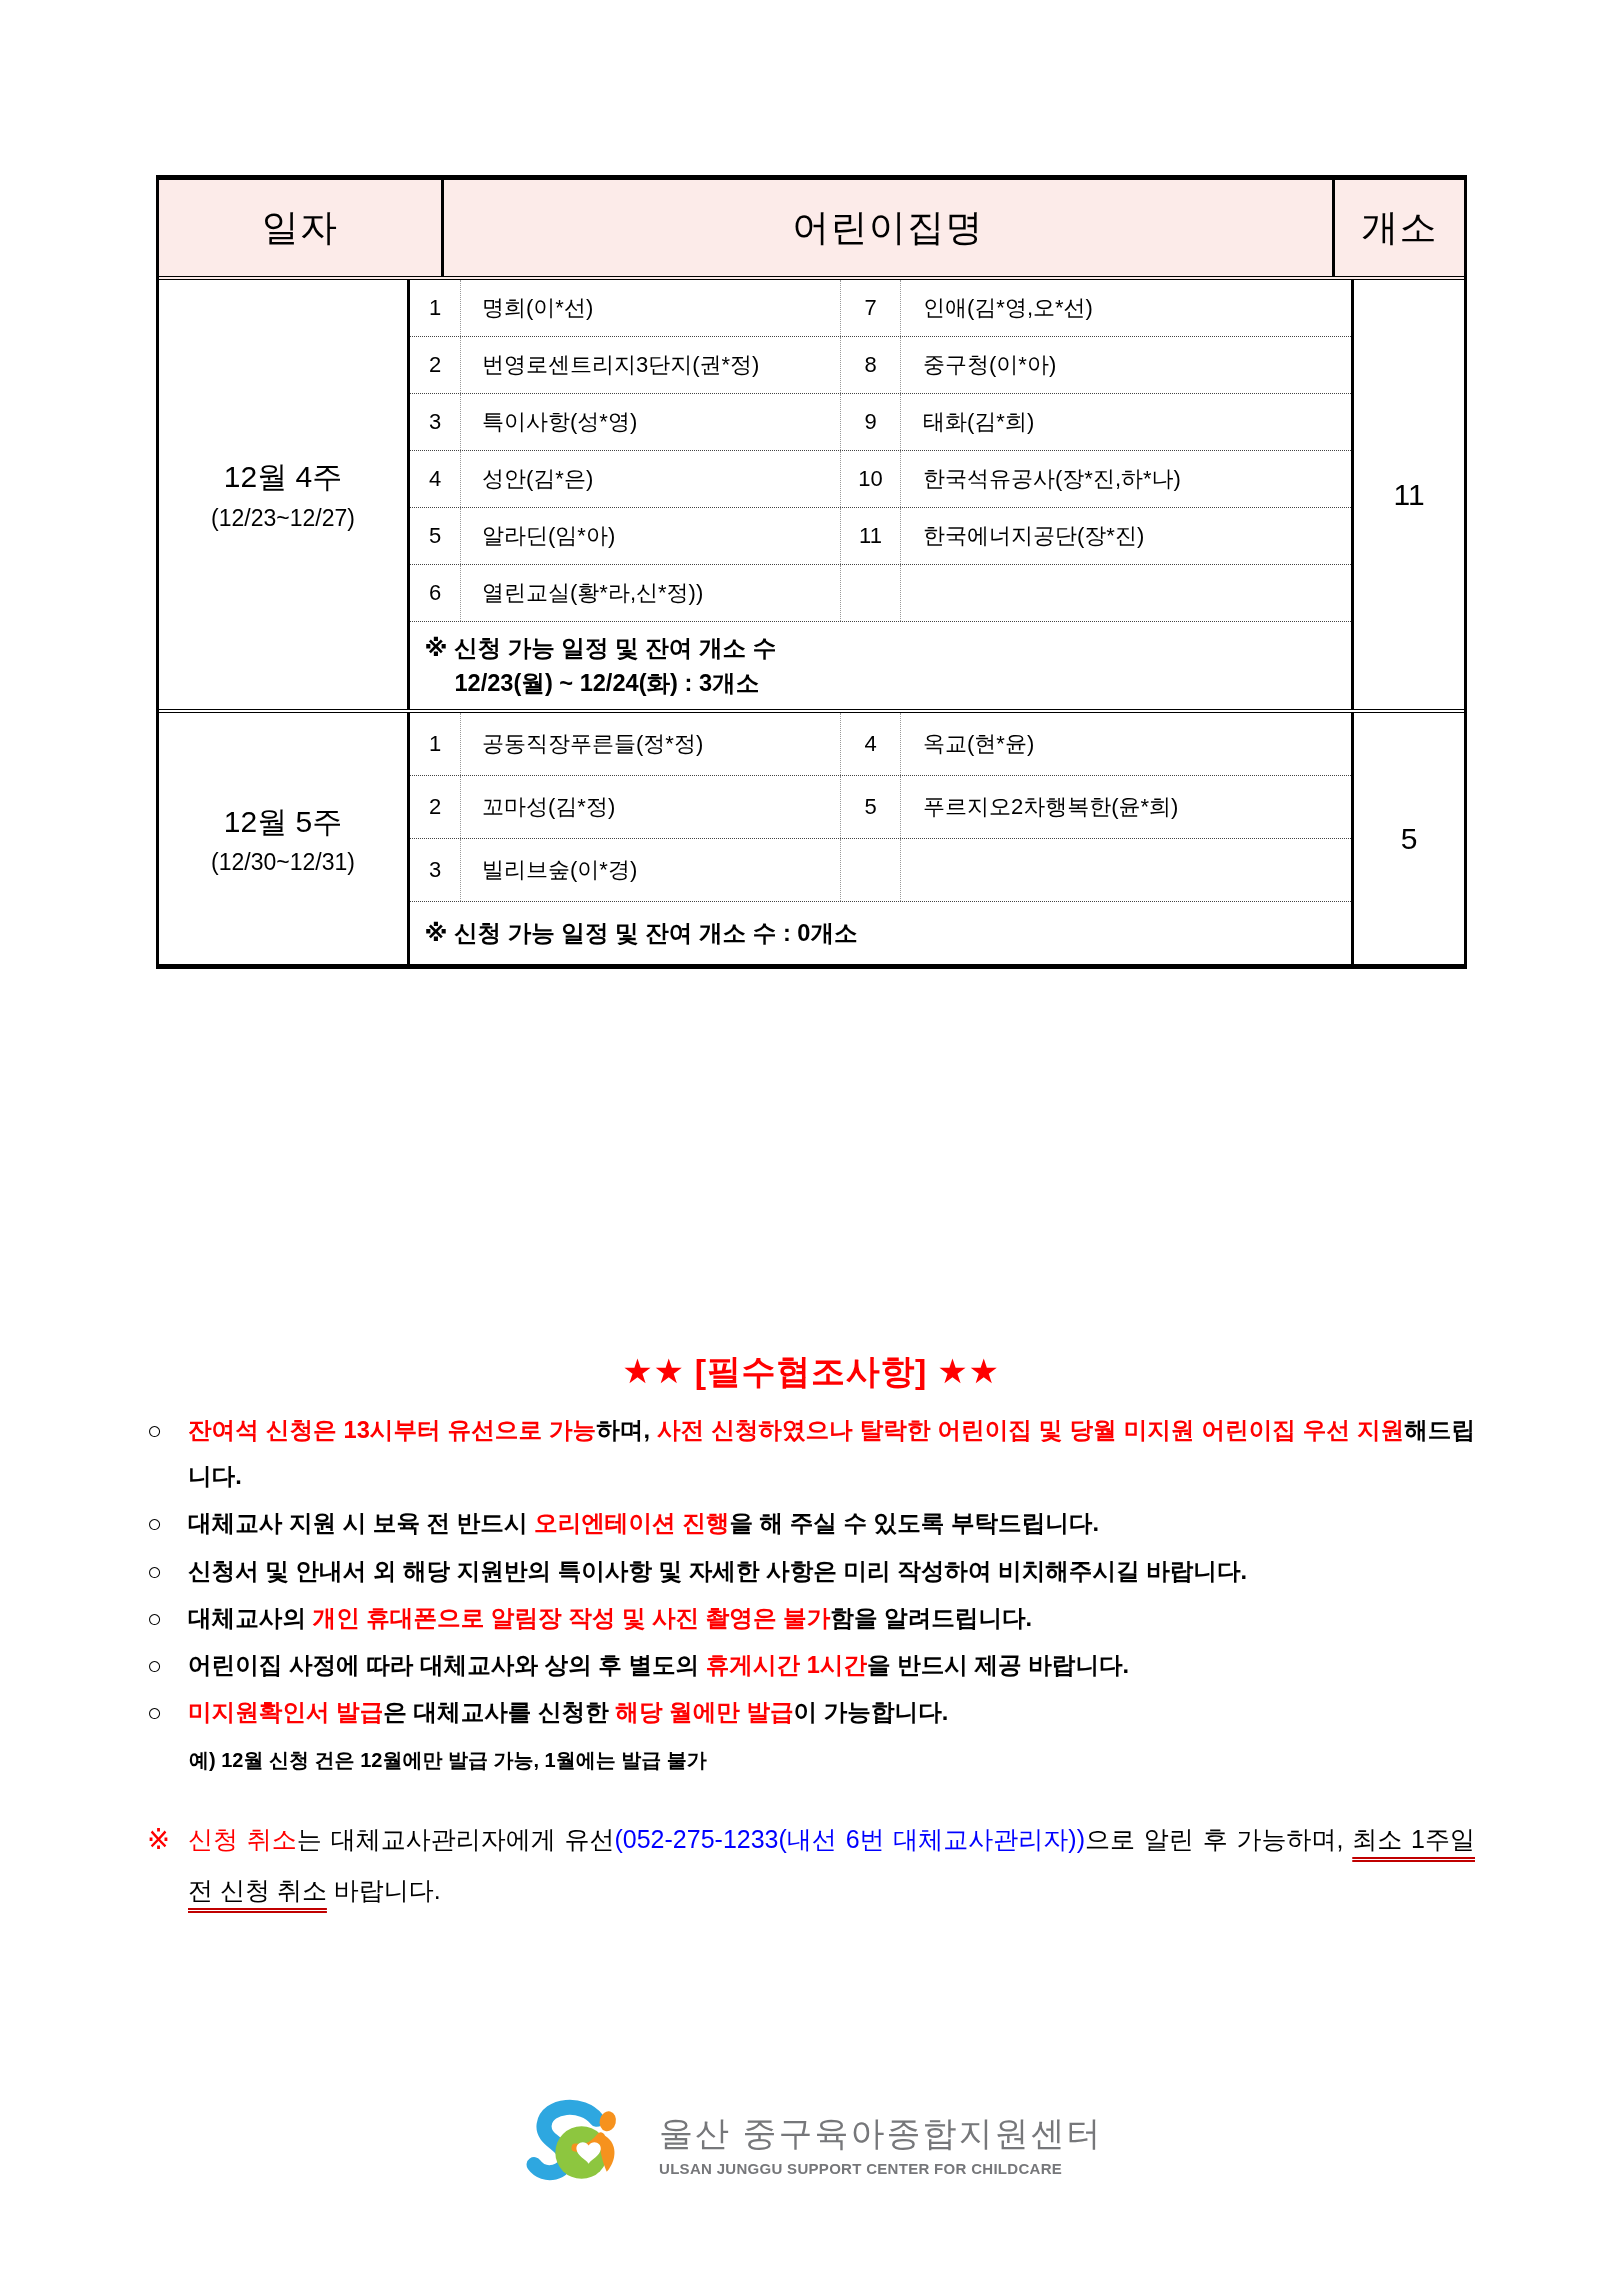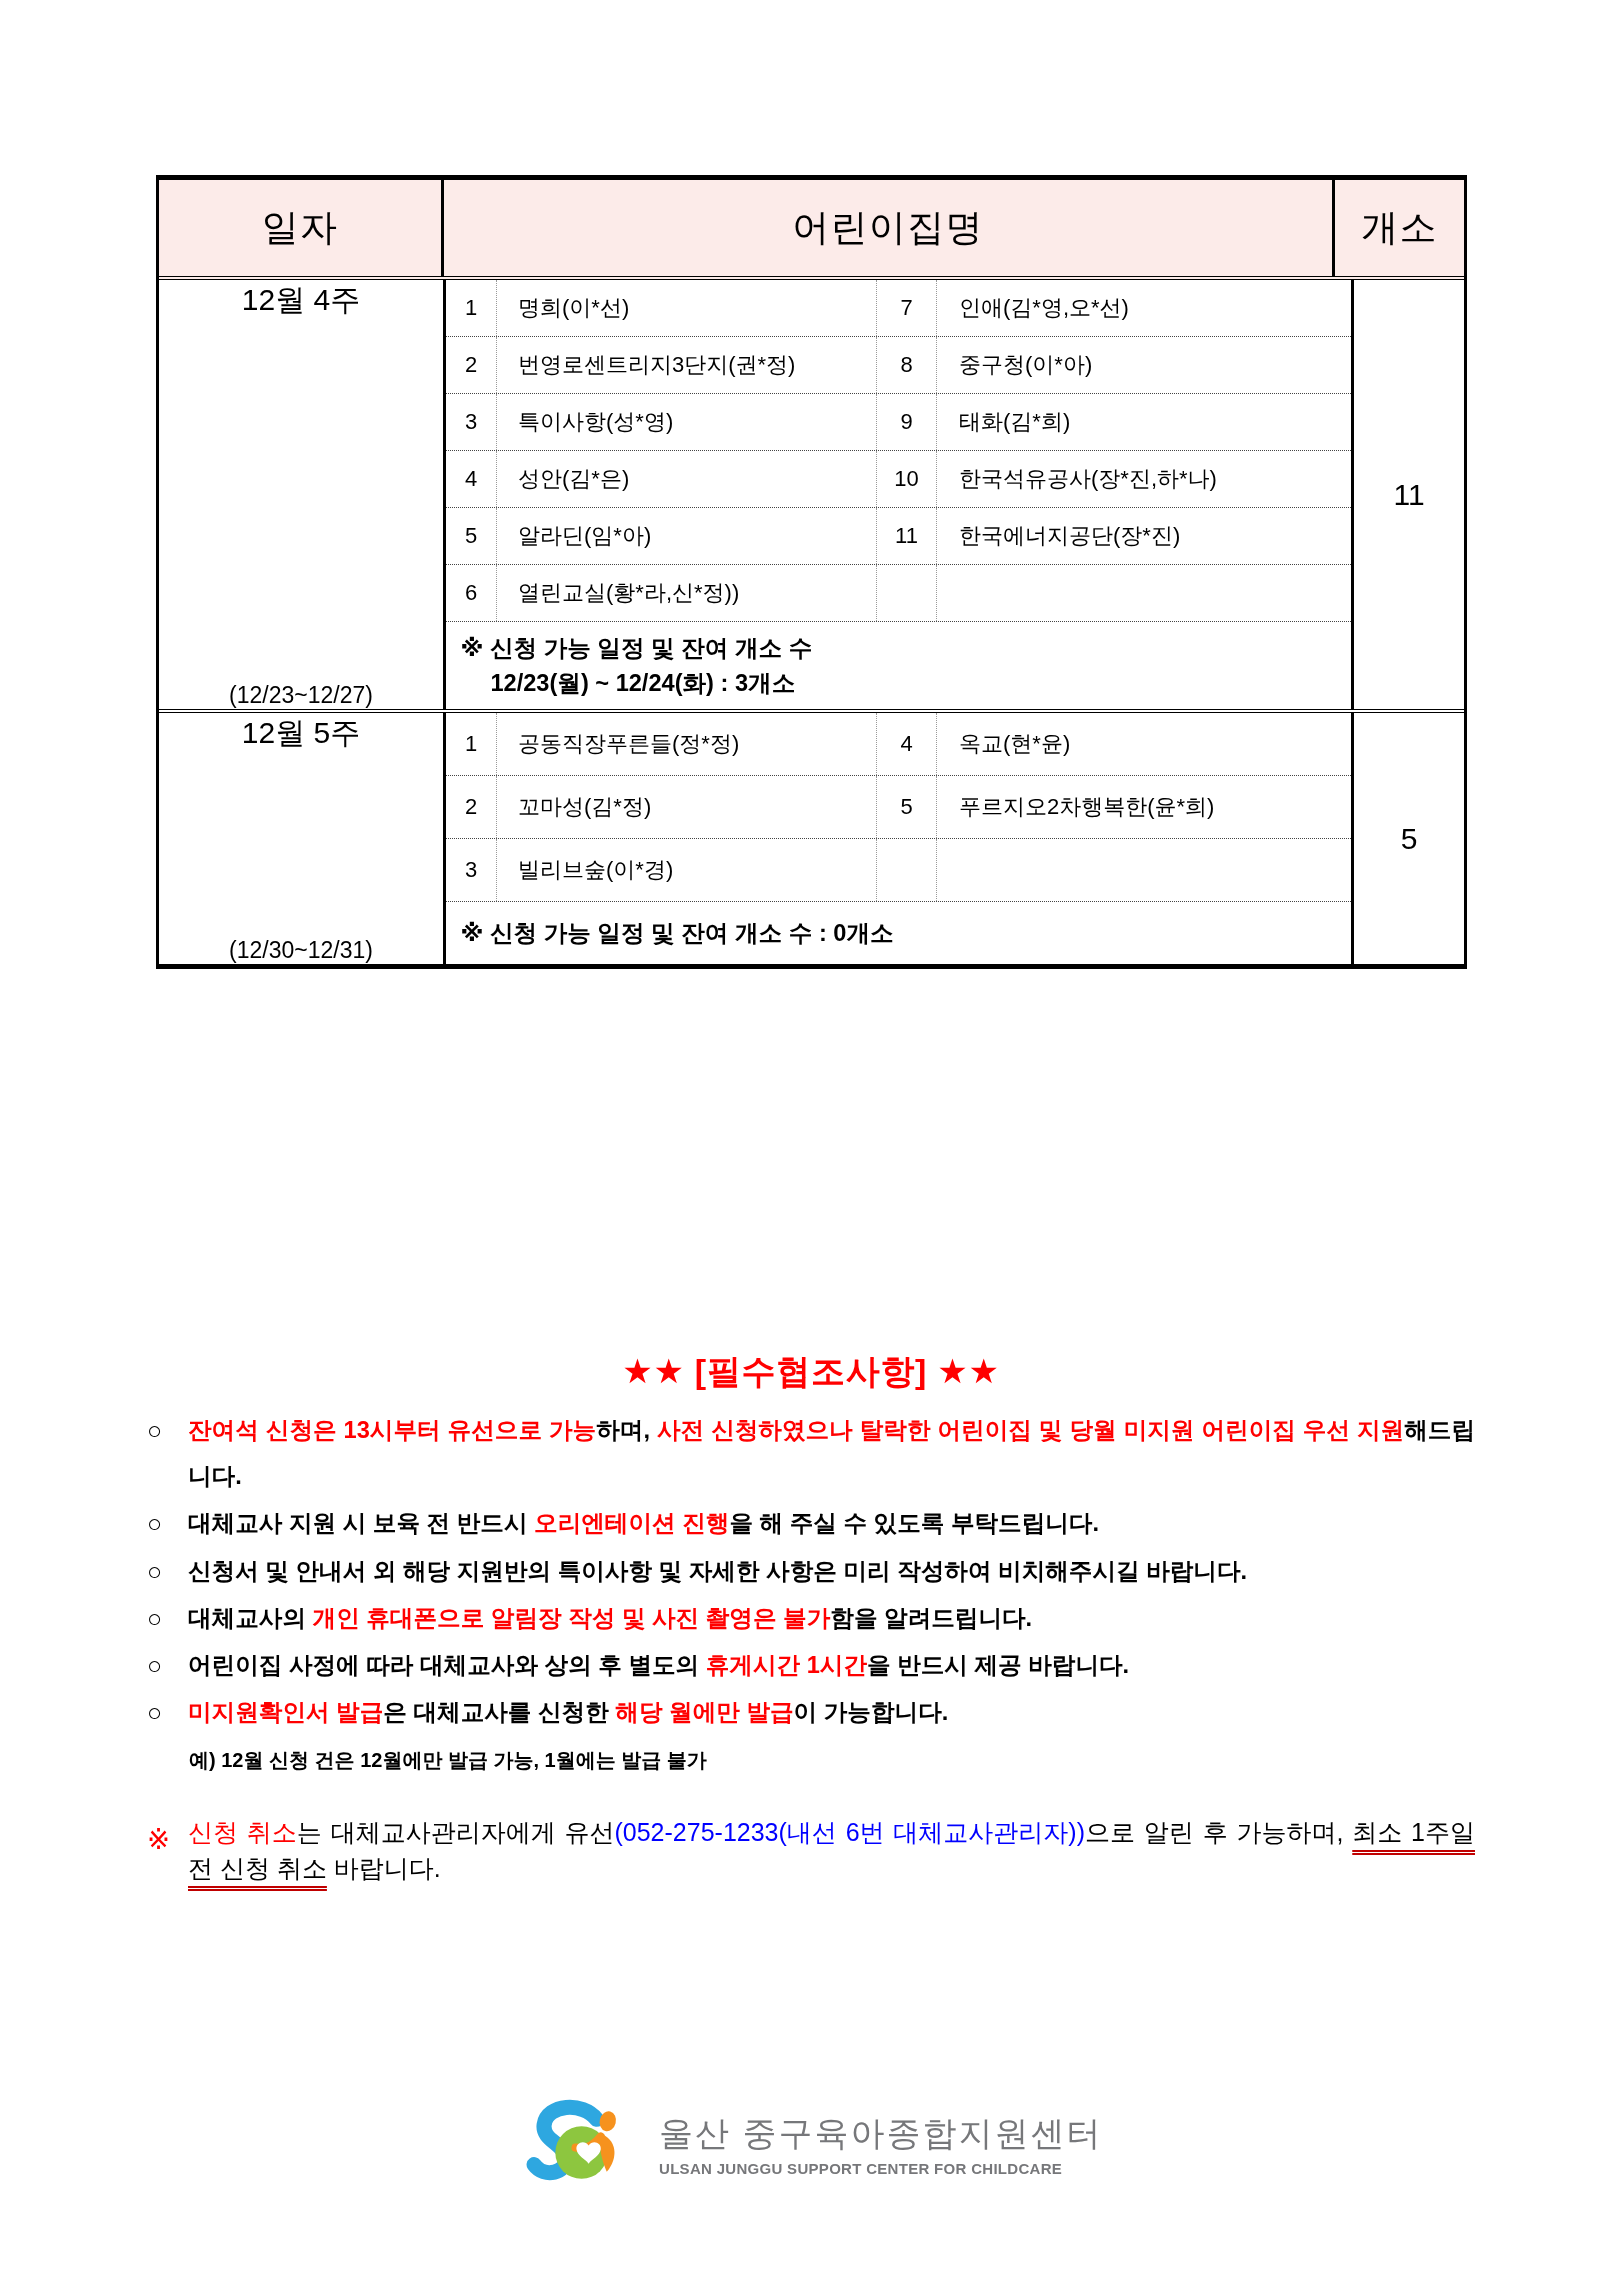--- a/index.html
+++ b/index.html
@@ -19,22 +19,22 @@
     box-sizing:border-box;background:#fff;
   }
   .thead{display:flex;background:#fcebe9;border-bottom:4.6px double #000;}
   .th{display:flex;align-items:center;justify-content:center;height:96px;font-size:37px;letter-spacing:1.3px;}
   .th-date{width:285px;border-right:3.3px solid #000;box-sizing:border-box;}
   .th-name{flex:1;}
   .th-count{width:132px;border-left:3.3px solid #000;box-sizing:border-box;}
 
   .sec{display:flex;}
   .sec + .sec{border-top:4.6px double #000;}
-  .sec-date{width:287px;border-right:3.3px solid #000;box-sizing:border-box;
-    display:flex;flex-direction:column;align-items:center;justify-content:space-between;gap:6.5px;}
+  .sec-date{width:251px;border-right:3.3px solid #000;box-sizing:border-box;
+    display:flex;flex-direction:column;align-items:center;justify-content:center;gap:6.5px;}
   .sec-date .wk{font-size:30px;}
   .sec-date .rg{font-size:23px;}
   .sec-mid{flex:1;display:flex;flex-direction:column;min-width:0;}
   .row{display:flex;border-bottom:1.3px dotted #444;}
   .s0 .row{height:56px;}
   .s1 .row{height:62px;}
   .row > div{display:flex;align-items:center;box-sizing:border-box;}
   .c-no{width:51px;justify-content:center;font-size:22px;border-right:1.3px dotted #999;}
   .c-nm{width:380px;padding-left:21px;font-size:22px;border-right:1.3px dotted #999;}
   .c-no2{width:60px;}
@@ -47,21 +47,21 @@
 
   
   .notice{position:absolute;left:147px;top:1349px;width:1328px;}
   .n-title{text-align:center;color:#ff0000;font-weight:700;font-size:34px;margin-bottom:12px;letter-spacing:0.7px;}
   .bullet{display:flex;margin-bottom:1.3px;}
   .b-mark{width:41px;flex:none;font-size:25px;line-height:46px;}
   .b-text{flex:1;font-size:23.6px;font-weight:700;line-height:46px;text-align:justify;}
   .example{padding-left:42px;font-size:20px;font-weight:700;line-height:39px;margin-top:5.2px;}
   .final{display:flex;margin-top:34px;}
   .f-mark{width:41px;flex:none;color:#ff0000;font-size:27.5px;line-height:51px;}
-  .f-text{flex:1;font-size:25px;font-weight:400;line-height:36px;text-align:justify;}
+  .f-text{flex:1;font-size:25px;font-weight:400;line-height:51px;text-align:justify;}
   .seg-k{color:#000;}
   .seg-r{color:#ff0000;}
   .seg-b{color:#0000ff;}
   .seg-u{color:#000;text-decoration:underline double #c00000;text-decoration-thickness:2px;text-underline-offset:9.2px;}
 
   
   .footer{position:absolute;left:0;top:2099px;width:1623px;
     display:flex;justify-content:center;align-items:center;gap:27.5px;}
   .logo-mark{width:111px;height:90px;flex:none;}
   .logo-text{display:flex;flex-direction:column;align-items:flex-start;}

